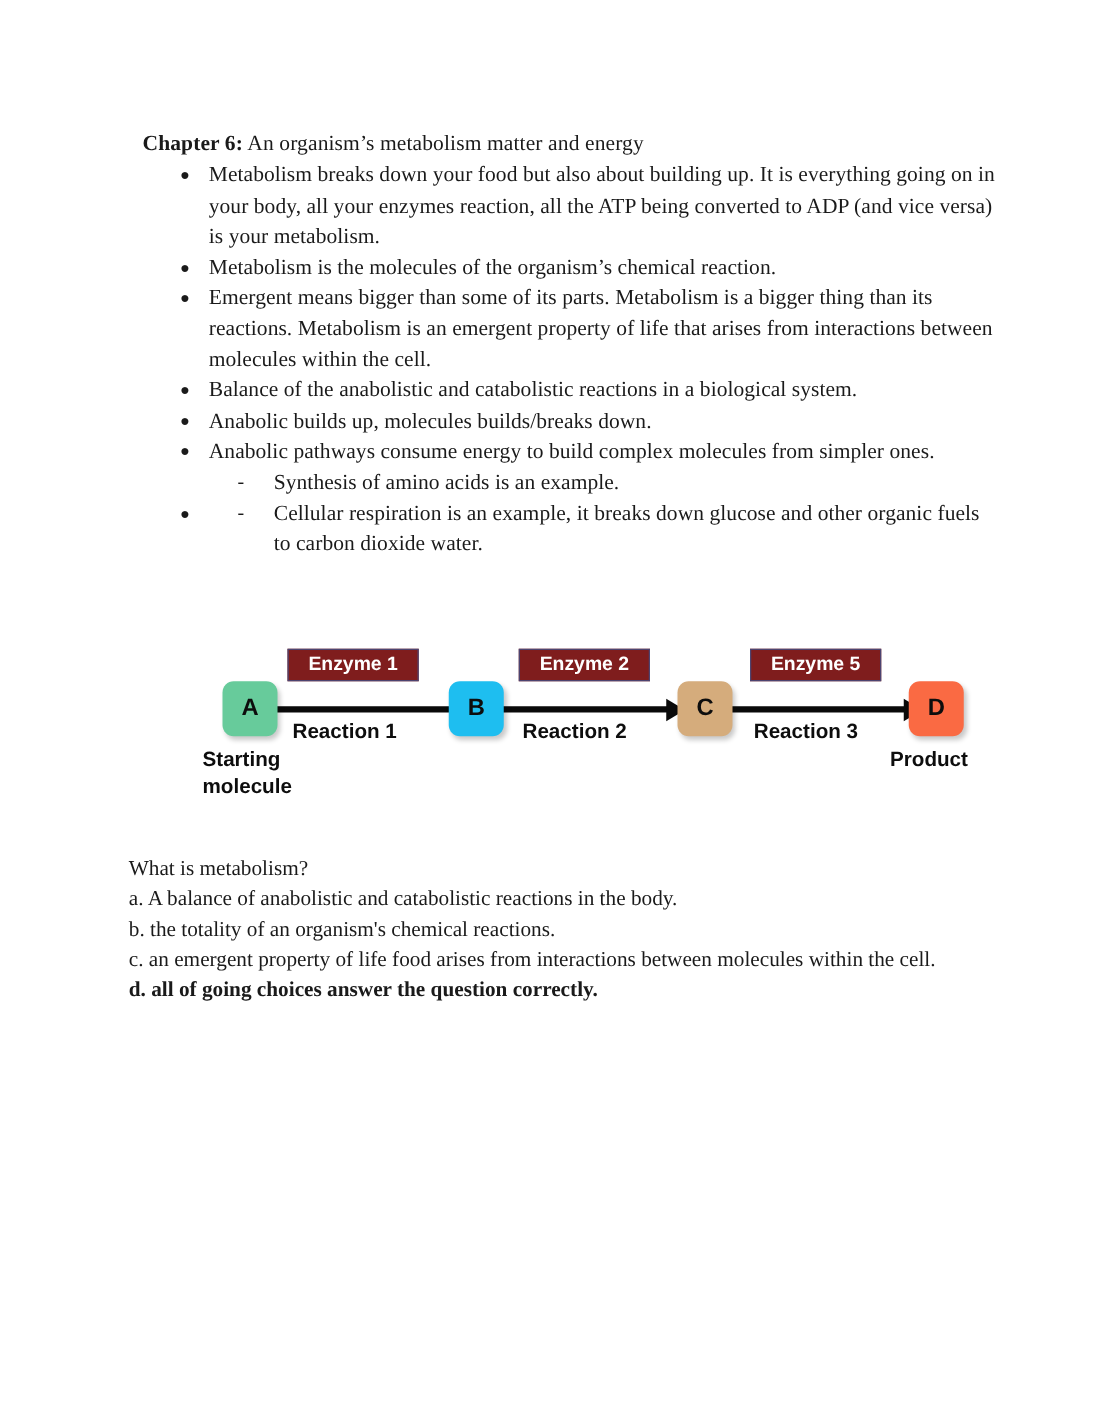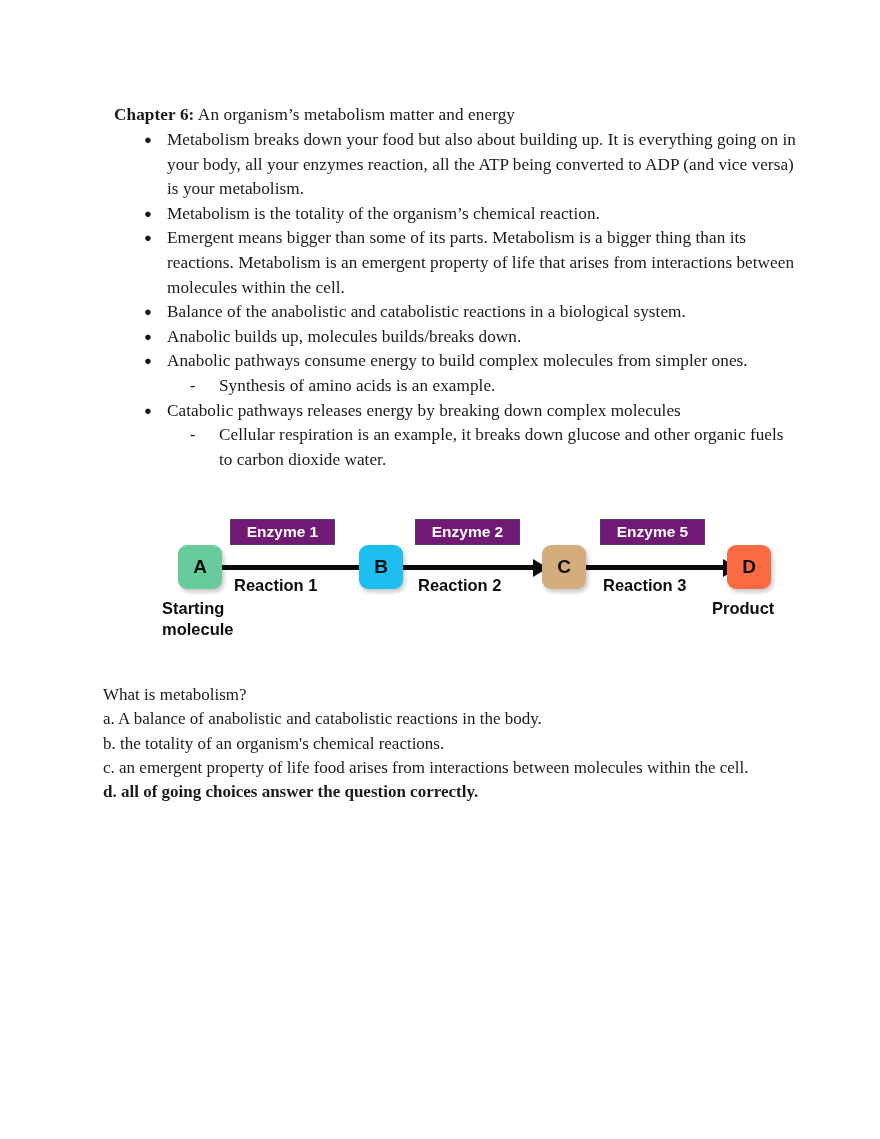--- a/index.html
+++ b/index.html
@@ -108,21 +108,21 @@
   }
   .enzyme {
     position: absolute;
     height: 25px;
     display: flex;
     align-items: center;
     justify-content: center;
     color: #ffffff;
     font-weight: bold;
     font-size: 15.5px;
-    background: #701a75;
+    background: #7f1d1d;
     border: 1px solid #4d4470;
     z-index: 4;
     padding: 12px 11px;
     box-sizing: border-box;
   }
   .arrow {
     position: absolute;
     height: 5px;
     background: #0a0a0a;
     z-index: 1;
@@ -181,21 +181,21 @@
 
     <ul class="bullets">
 
       <li>
         <span class="marker">●</span>
         <span>Metabolism breaks down your food but also about building up. It is everything going on in your body, all your enzymes reaction, all the ATP being converted to ADP (and vice versa) is your metabolism.</span>
       </li>
 
       <li>
         <span class="marker">●</span>
-        <span>Metabolism is the totality of the organism’s chemical reaction.</span>
+        <span>Metabolism is the molecules of the organism’s chemical reaction.</span>
       </li>
 
       <li>
         <span class="marker">●</span>
         <span>Emergent means bigger than some of its parts. Metabolism is a bigger thing than its reactions. Metabolism is an emergent property of life that arises from interactions between molecules within the cell.</span>
       </li>
 
       <li>
         <span class="marker">●</span>
         <span>Balance of the anabolistic and catabolistic reactions in a biological system.</span>
@@ -212,21 +212,20 @@
         <ul class="sub">
           <li>
             <span class="marker">-</span>
             <span>Synthesis of amino acids is an example.</span>
           </li>
         </ul>
       </li>
 
       <li>
         <span class="marker">●</span>
-        <span>Catabolic pathways releases energy by breaking down complex molecules</span>
         <ul class="sub">
           <li>
             <span class="marker">-</span>
             <span>Cellular respiration is an example, it breaks down glucose and other organic fuels to carbon dioxide water.</span>
           </li>
         </ul>
       </li>
 
     </ul>
   </div>

